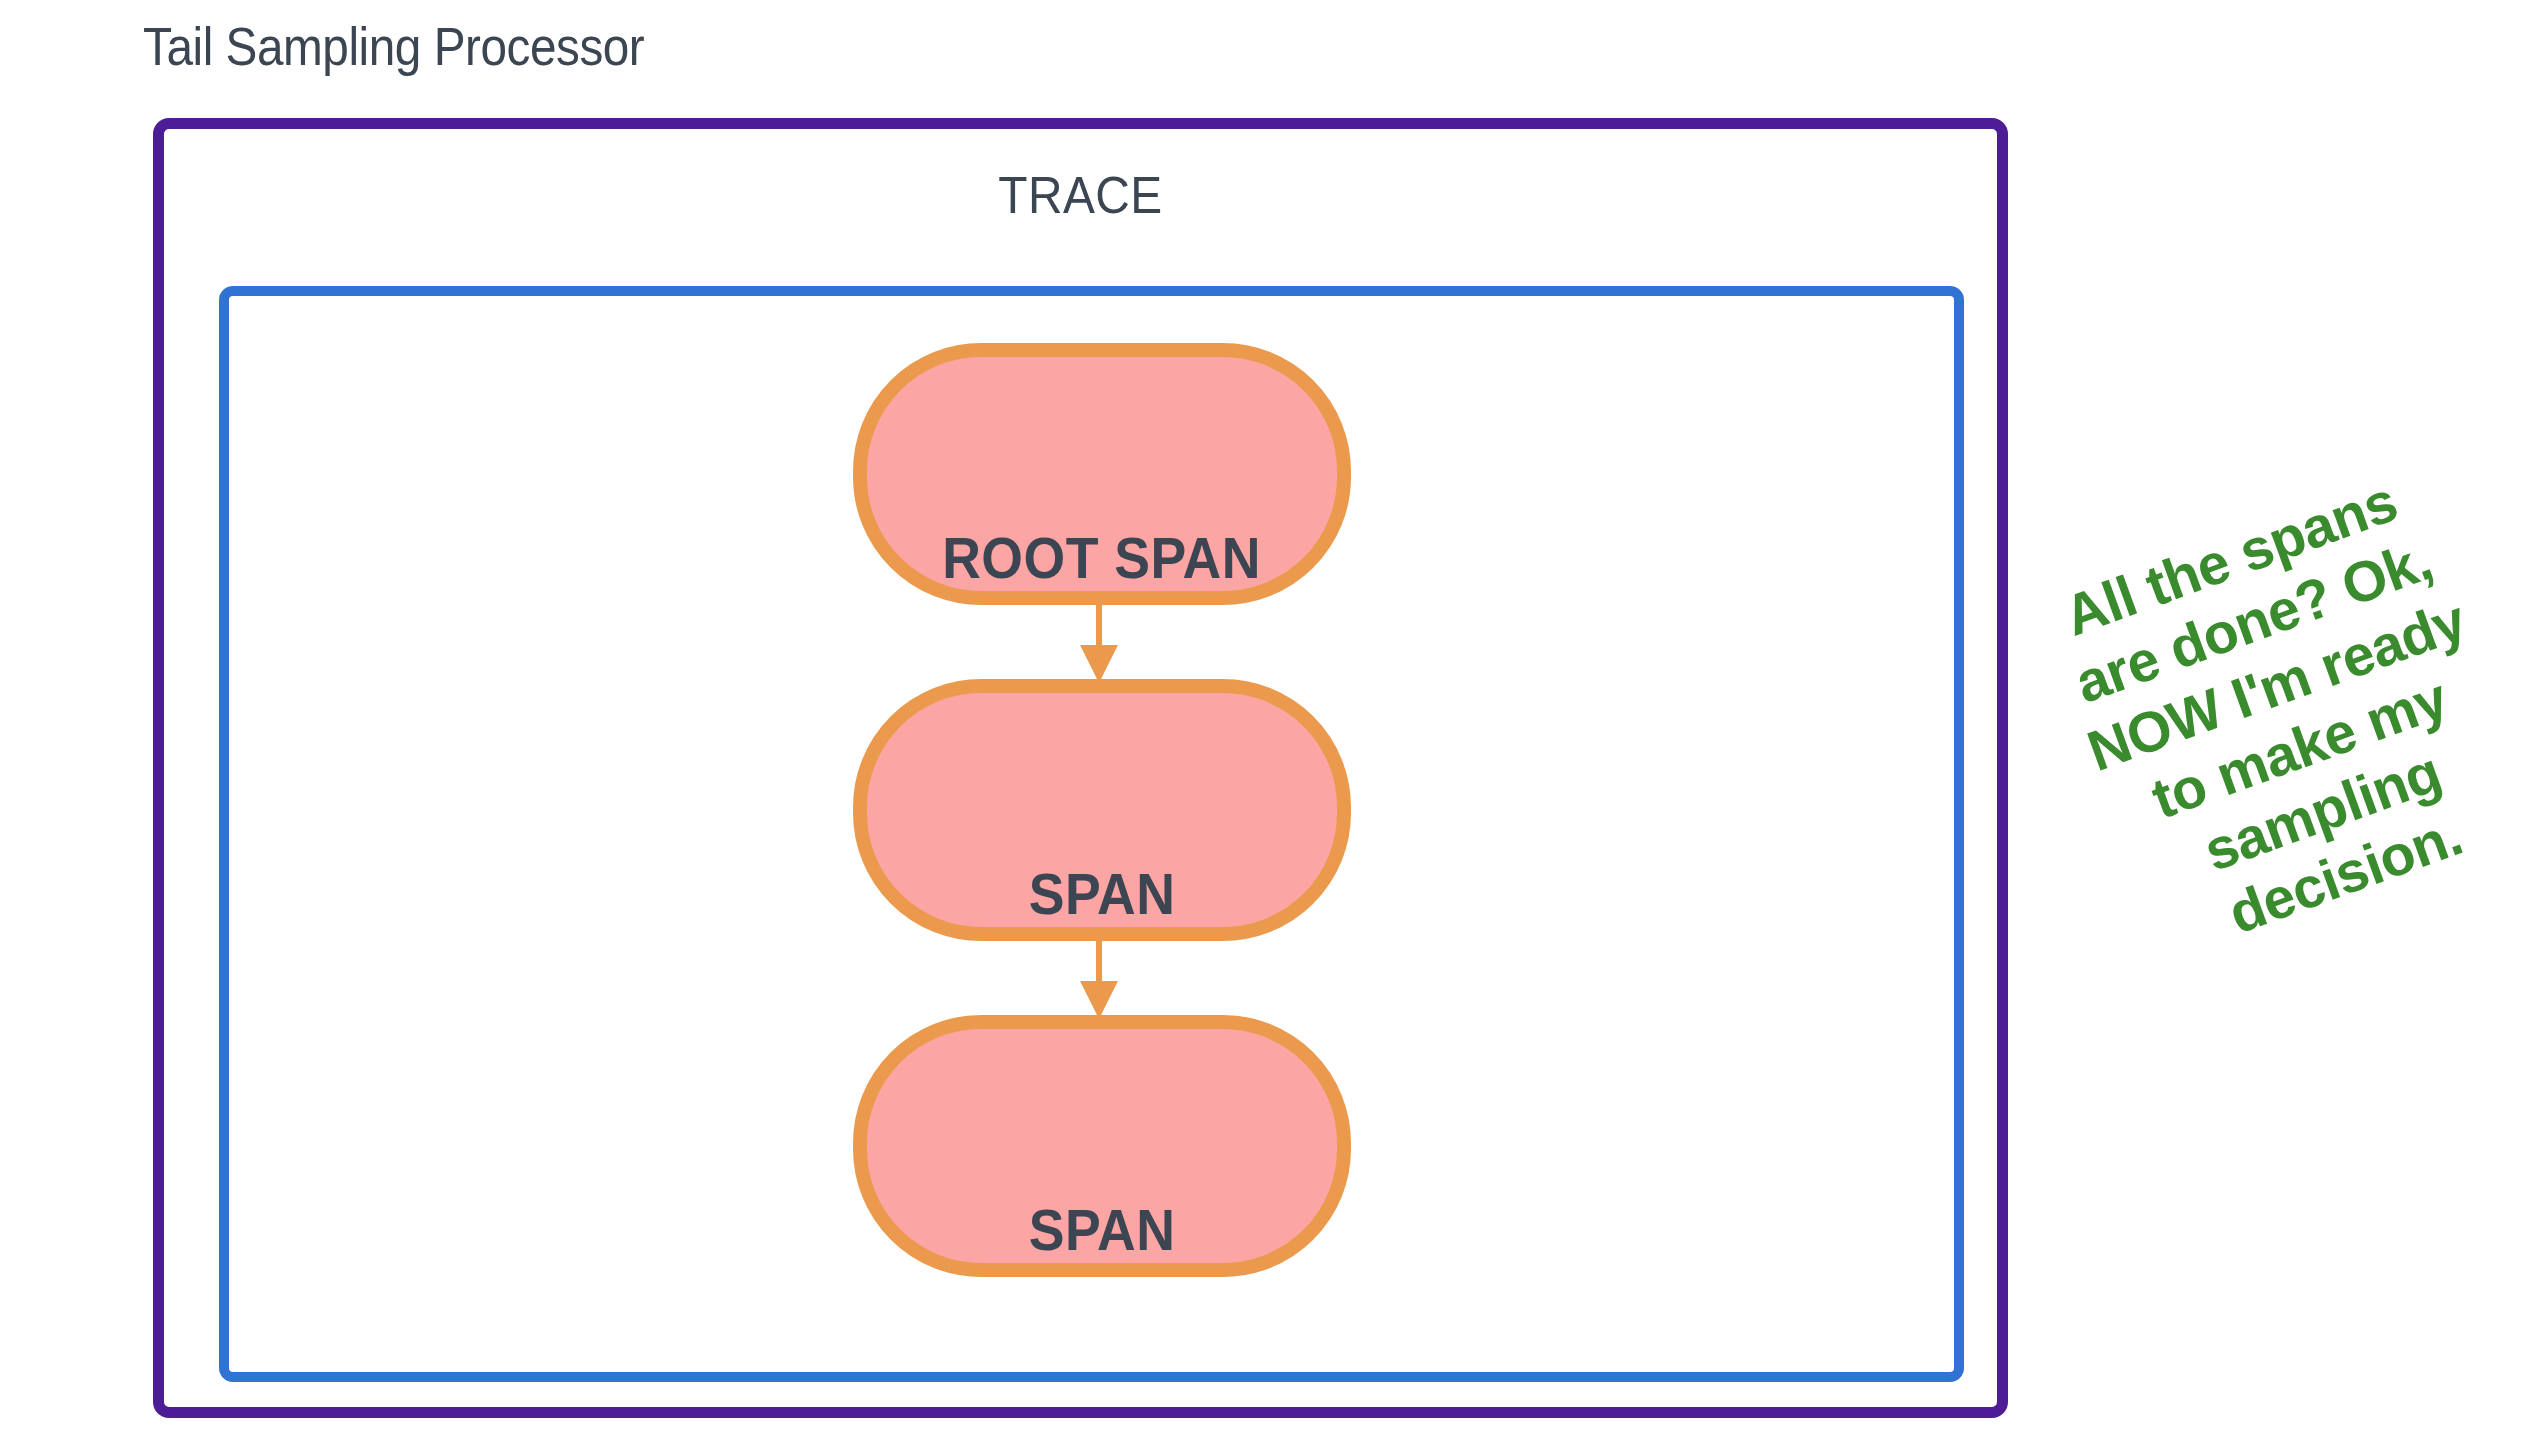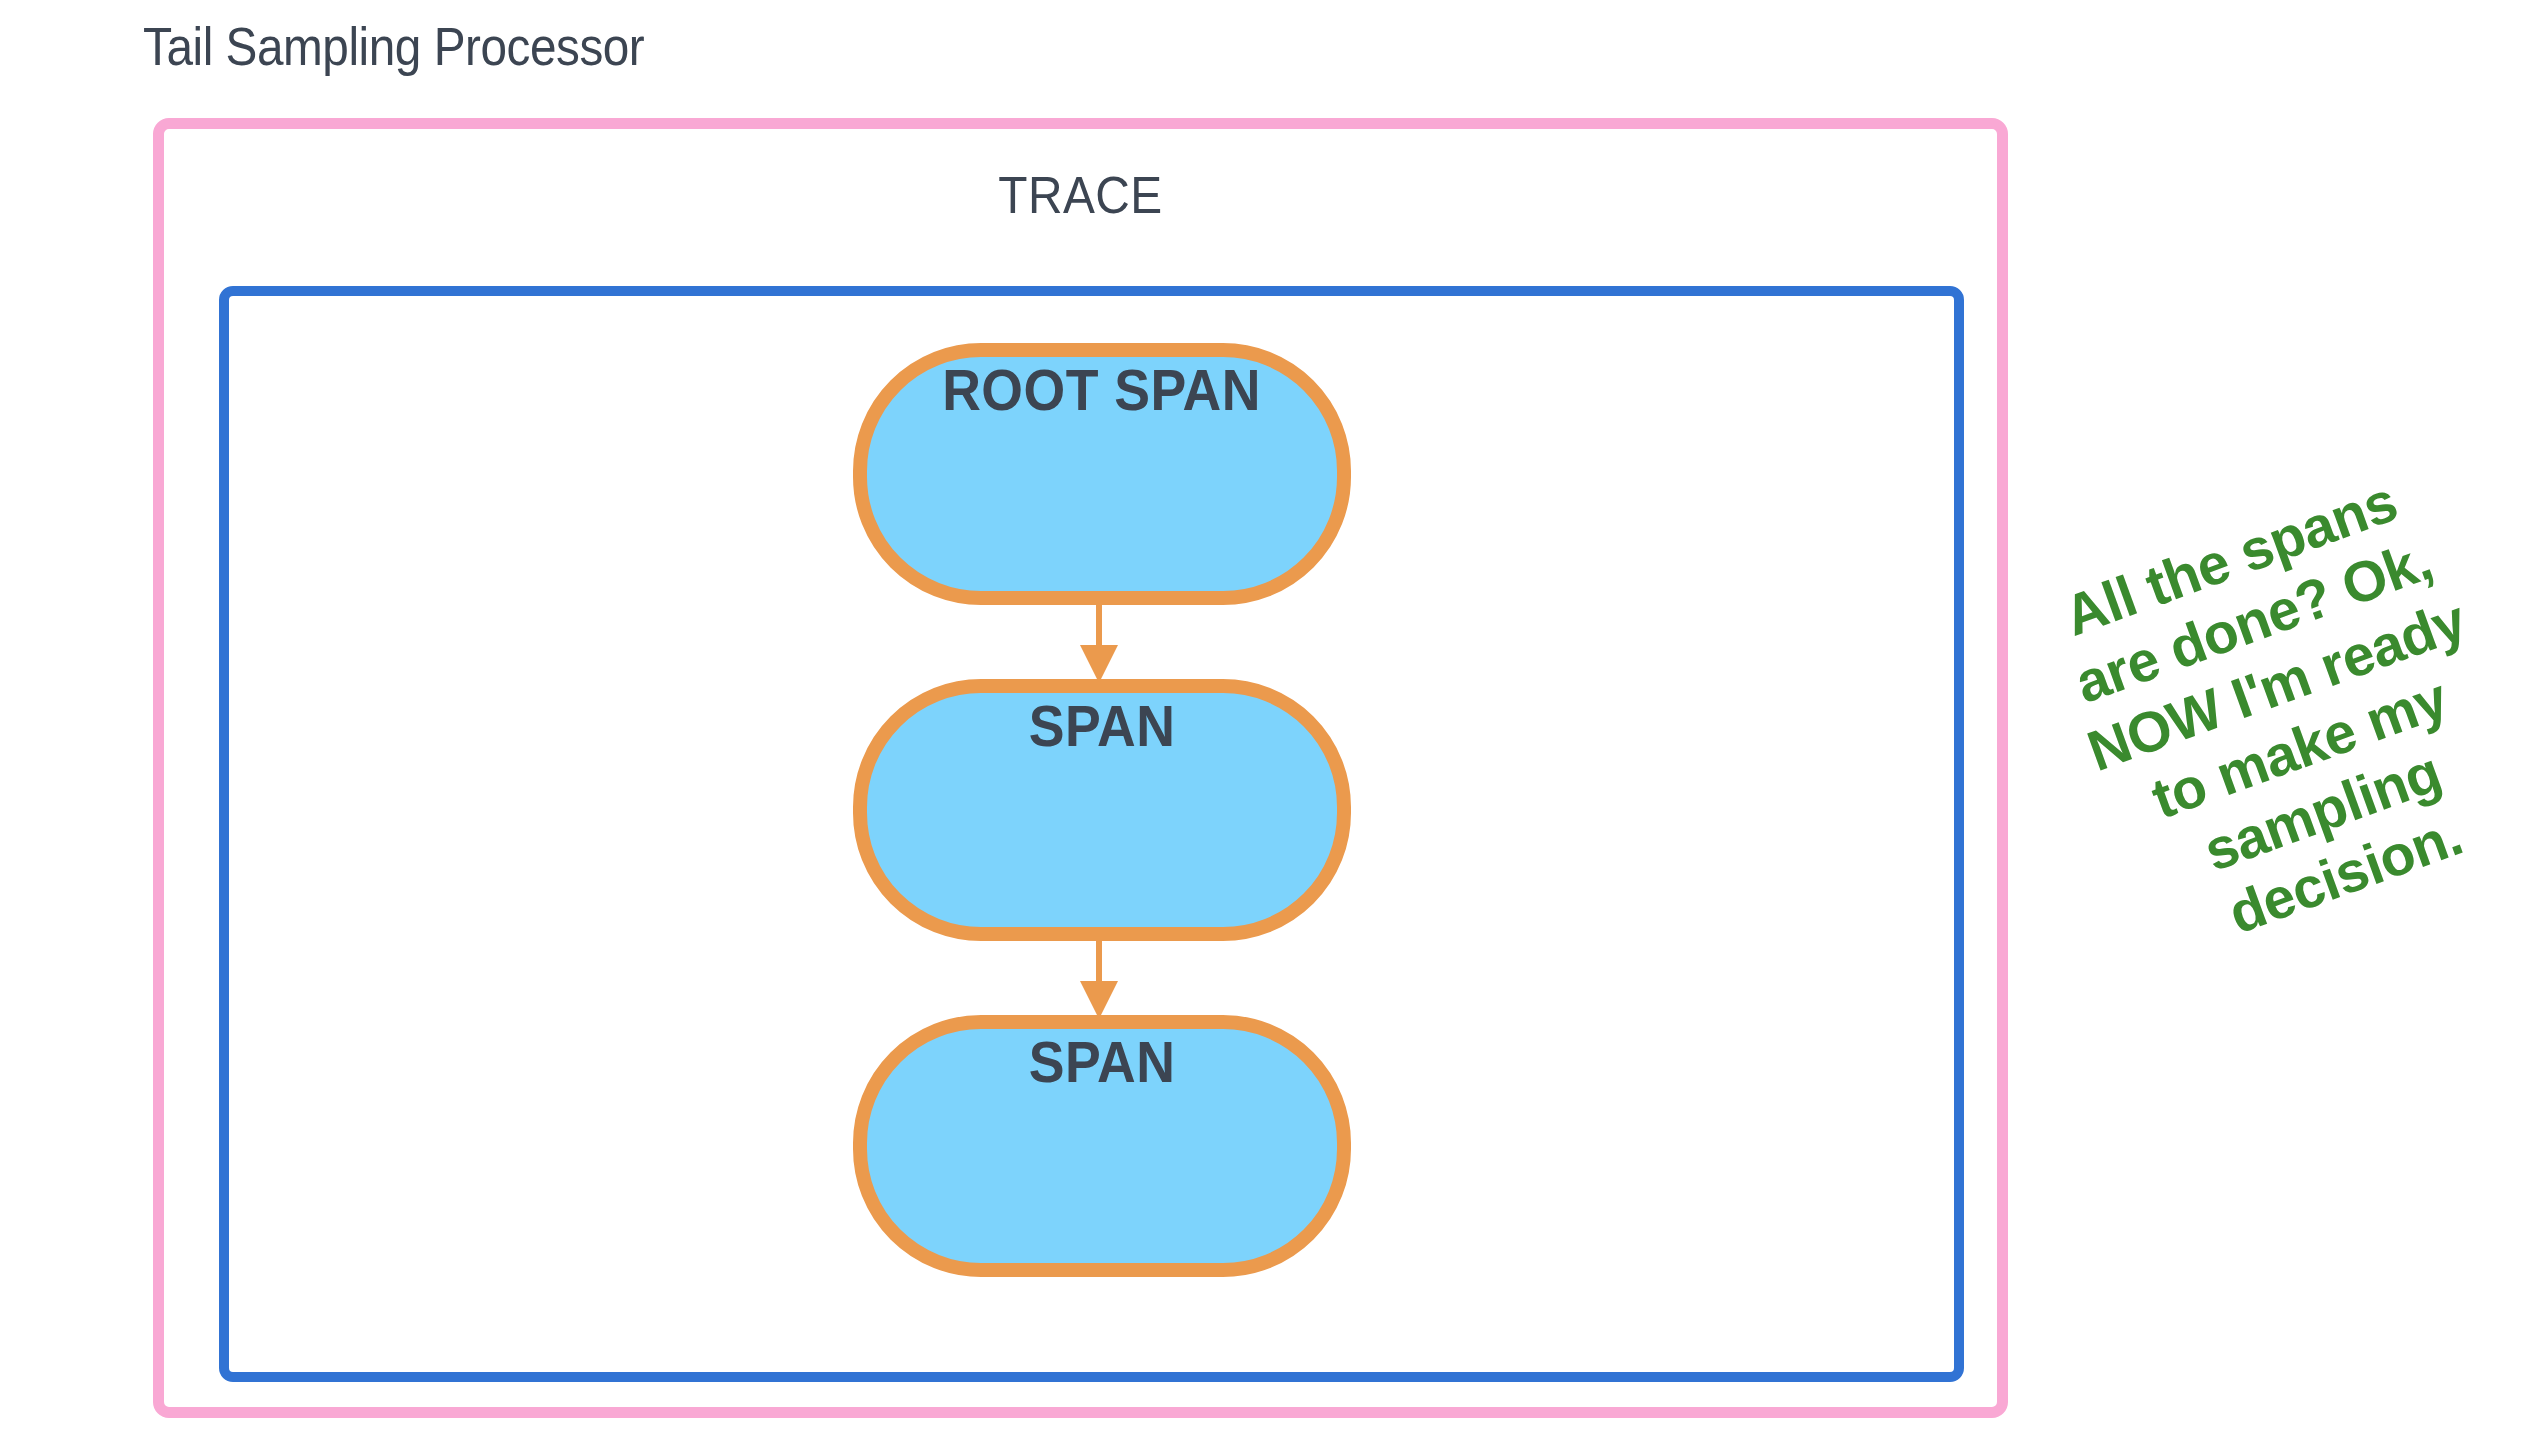--- a/index.html
+++ b/index.html
@@ -37,21 +37,21 @@
   }
 
   
   #processor-box {
     position: absolute;
     left: 110px;
     top: 118px;
     width: 1855px;
     height: 1300px;
     box-sizing: border-box;
-    border: 11px solid #f9a8d4;
+    border: 11px solid #4c1d95;
     border-radius: 16px;
     background: #ffffff;
   }
 
   
   #trace-label {
     position: absolute;
     left: 0;
     right: 0;
     top: 36px;
@@ -78,23 +78,23 @@
 
   
   .span-node {
     position: absolute;
     box-sizing: border-box;
     width: 498px;
     height: 262px;
     left: 624px;           
     border: 14px solid #eb9a4d;
     border-radius: 128px;
-    background: #7dd3fc;
+    background: #fca5a5;
     display: flex;
-    align-items: flex-start;
+    align-items: flex-end;
     justify-content: center;
   }
   #span-node-root  { top: 47px;  }
   #span-node-2     { top: 383px; }
   #span-node-3     { top: 719px; }
 
   .span-label {
     font-size: 57px;
     font-weight: bold;
     color: #3c4552;

